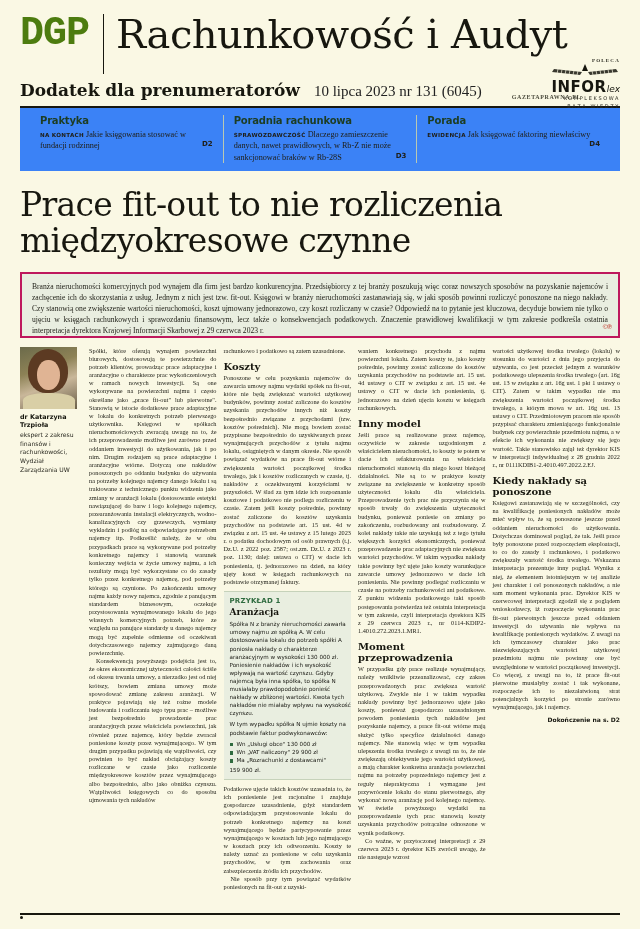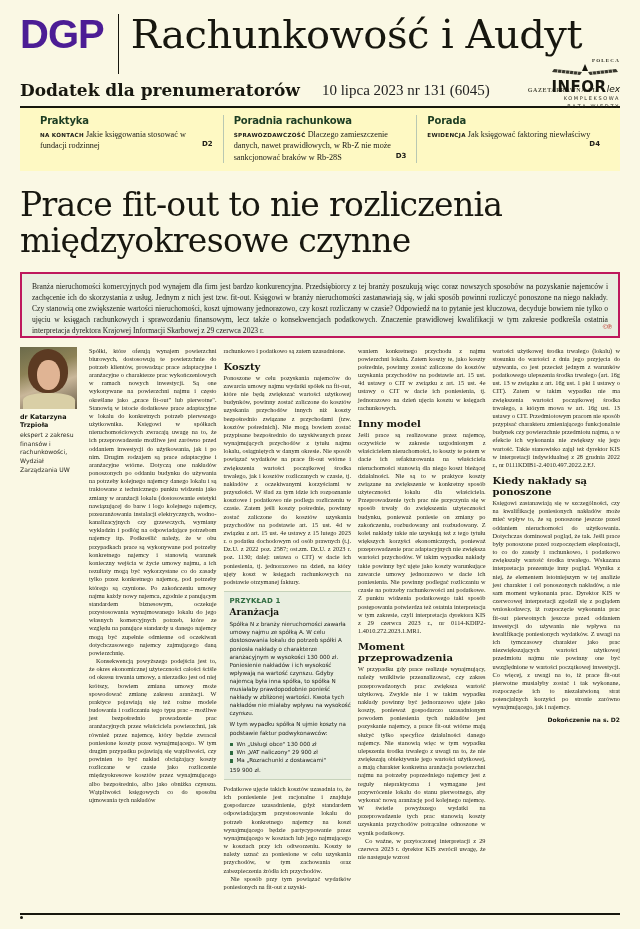--- a/index.html
+++ b/index.html
@@ -9,51 +9,51 @@
     background:#faf8e4;
     font-family:"Liberation Serif", serif;
     color:#1a1a14;
     position:relative;
   }
   .page{width:640px;height:929px;position:relative;box-sizing:border-box;padding:0 20px;}
 
   
   .masthead{display:flex;align-items:flex-start;padding-top:14px;}
   .logo-dgp{
-    font-family:Liberation Sans, sans-serif;
+    font-family:Liberation Mono, monospace;
     font-weight:bold;font-size:40px;line-height:1;
-    letter-spacing:-1px;color:#4c1d95;
+    letter-spacing:-1px;color:#4d7c0f;
   }
   .logo-div{
     width:1px;background:#17170f;height:60px;margin:0 12px 0 14px;
   }
   .logo-title{
     font-family:"DejaVu Serif", serif;
     font-size:40px;line-height:1;font-weight:normal;color:#17170f;
     letter-spacing:-0.5px;white-space:nowrap;
   }
-  .subline{display:flex;align-items:center;margin-top:6px;gap:8px;}
+  .subline{display:flex;align-items:flex-end;margin-top:6px;}
   .sub-main{
     font-family:"DejaVu Serif", serif;font-size:17px;font-weight:bold;color:#17170f;
   }
   .sub-date{font-size:15px;margin-left:14px;color:#222;}
   .sub-url{font-size:6px;font-weight:bold;letter-spacing:0.6px;margin-left:30px;color:#4b4b3d;}
 
   .infor-block{position:absolute;right:20px;top:58px;text-align:right;width:110px;}
   .poleca{font-size:5px;font-weight:bold;letter-spacing:1.2px;color:#2a2a20;margin-bottom:1px;}
   .infor-wings{display:block;margin-left:auto;}
   .infor-word{font-family:"DejaVu Sans", sans-serif;font-weight:bold;font-size:15px;letter-spacing:0.5px;color:#17170f;line-height:1;}
   .infor-word .lex{font-style:italic;font-weight:normal;font-size:9px;letter-spacing:0;}
   .infor-sub{font-size:5px;letter-spacing:1.6px;color:#2a2a20;font-family:"DejaVu Sans", sans-serif;line-height:1.5;}
 
   .rule-top{border-top:2px solid #17170f;margin-top:6px;}
 
   
   .teasers{
-    background:#fef9c3;display:flex;padding:7px 10px 8px 10px;margin-top:0;
+    background:#3b82f6;display:flex;padding:7px 10px 8px 10px;margin-top:0;
   }
   .teaser{flex:1;padding:0 10px;position:relative;}
   .teaser + .teaser{border-left:1px solid #b9c8b2;}
   .teaser h3{
     margin:0 0 3px 0;font-family:"DejaVu Sans", sans-serif;
     font-size:10px;font-weight:bold;color:#1d3d23;letter-spacing:-0.2px;
   }
   .teaser p{margin:0;font-size:8.2px;line-height:1.38;color:#20201a;}
   .kicker{font-family:"DejaVu Sans", sans-serif;font-weight:bold;font-size:5.6px;letter-spacing:0.3px;text-transform:uppercase;}
   .pg{font-family:"DejaVu Sans", sans-serif;font-weight:bold;font-size:7px;float:right;text-align:right;}

